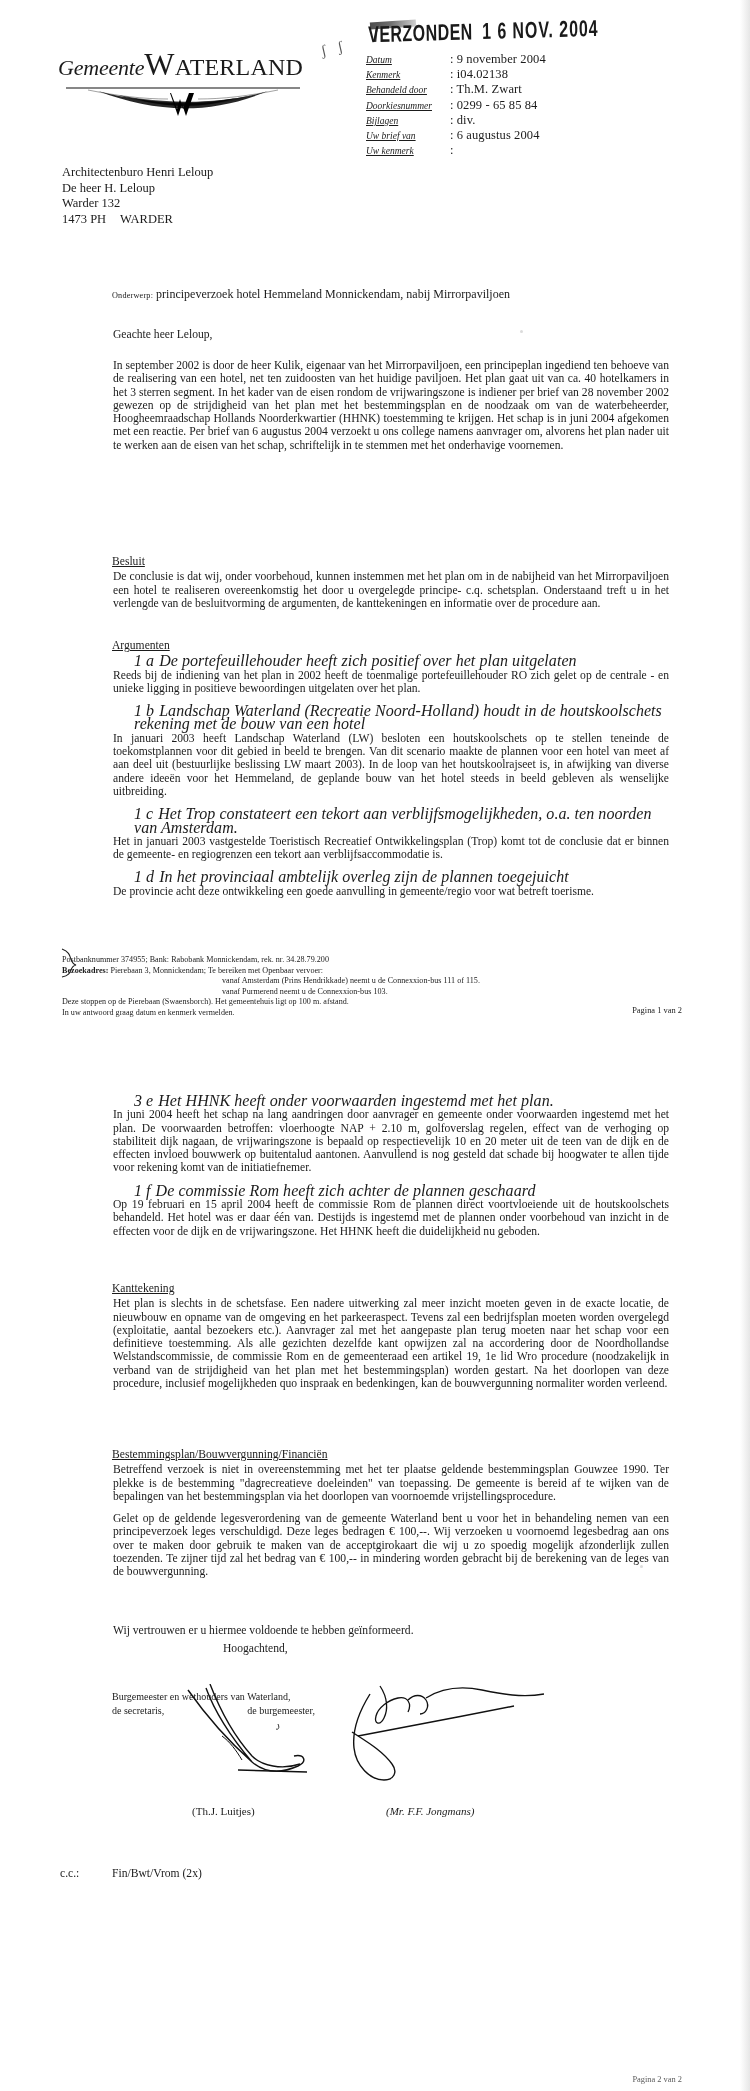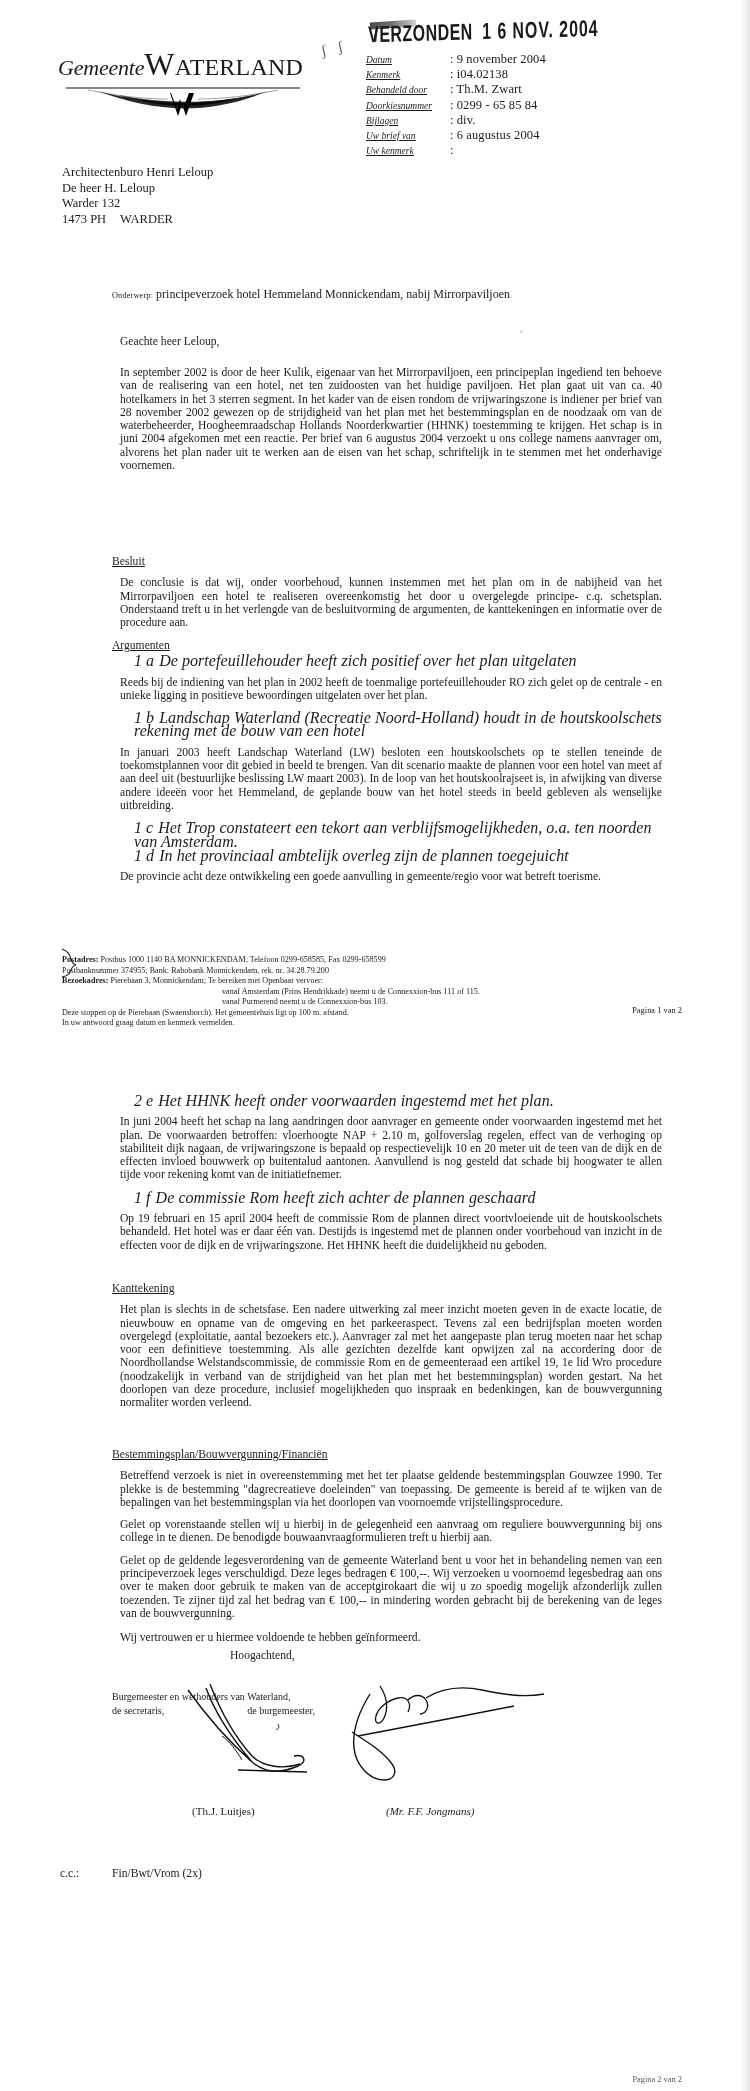--- a/index.html
+++ b/index.html
@@ -144,21 +144,21 @@
     left: 112px;
     top: 287px;
     font-size: 12px;
     white-space: nowrap;
   }
   .subject .lbl {
     font-size: 8.2px;
     font-style: normal;
     letter-spacing: .2px;
   }
-  p { margin: 8px; }
+  p { margin: 1px; }
   .p { margin-bottom: 9px; text-align: justify; }
   .sec-h {
     font-weight: normal;
     text-decoration: underline;
     margin: 0 0 2px 0;
     font-size: 11.6px;
     text-align: left;
   }
   .sub-h {
     font-style: italic;
@@ -328,64 +328,63 @@
   <div class="body-col" style="top:639px;">
     <p class="sec-h">Argumenten</p>
 
     <p class="sub-h indent-h"><span class="num">1 a</span><span>De portefeuillehouder heeft zich positief over het plan uitgelaten</span></p>
     <p class="p">Reeds bij de indiening van het plan in 2002 heeft de toenmalige portefeuillehouder RO zich gelet op de centrale - en unieke ligging in positieve bewoordingen uitgelaten over het plan.</p>
 
     <p class="sub-h indent-h"><span class="num">1 b</span><span>Landschap Waterland (Recreatie Noord-Holland) houdt in de houtskoolschets rekening met de bouw van een hotel</span></p>
     <p class="p">In januari 2003 heeft Landschap Waterland (LW) besloten een houtskoolschets op te stellen teneinde de toekomstplannen voor dit gebied in beeld te brengen. Van dit scenario maakte de plannen voor een hotel van meet af aan deel uit (bestuurlijke beslissing LW maart 2003). In de loop van het houtskoolrajseet is, in afwijking van diverse andere ideeën voor het Hemmeland, de geplande bouw van het hotel steeds in beeld gebleven als wenselijke uitbreiding.</p>
 
     <p class="sub-h indent-h"><span class="num">1 c</span><span>Het Trop constateert een tekort aan verblijfsmogelijkheden, o.a. ten noorden van Amsterdam.</span></p>
+    <p class="p">Het in januari 2003 vastgestelde Toeristisch Recreatief Ontwikkelingsplan (Trop) komt tot de conclusie dat er binnen de gemeente- en regiogrenzen een tekort aan verblijfsaccommodatie is.</p>
 
     <p class="sub-h indent-h"><span class="num">1 d</span><span>In het provinciaal ambtelijk overleg zijn de plannen toegejuicht</span></p>
     <p class="p">De provincie acht deze ontwikkeling een goede aanvulling in gemeente/regio voor wat betreft  toerisme.</p>
   </div>
 
   <svg class="footer-squiggle" width="40" height="34" viewBox="0 0 40 34">
     <path d="M4 4 C16 8 10 18 18 20 C10 22 16 30 4 32" stroke="#1c1c1c" stroke-width="1.1" fill="none"></path>
   </svg>
 
   <div class="footer1">
-    <div><b>Postadres:</b><span> Postbus 1000 1140 BA  MONNICKENDAM; Telefoon 0299-658585, Fax 0299-658599</span></div>
     <div>Postbanknummer 374955; Bank: Rabobank Monnickendam, rek. nr. 34.28.79.200</div>
     <div><b>Bezoekadres:</b><span> Pierebaan 3, Monnickendam; Te bereiken met Openbaar vervoer:</span></div>
     <div class="ind">vanaf Amsterdam (Prins Hendrikkade) neemt u de Connexxion-bus 111 of  115.</div>
     <div class="ind">vanaf Purmerend neemt u de Connexxion-bus 103.</div>
     <div>Deze stoppen op de Pierebaan (Swaensborch). Het gemeentehuis ligt op 100 m. afstand.</div>
     <div>In uw antwoord graag datum en kenmerk vermelden.</div>
     <div class="pg">Pagina 1 van 2</div>
   </div>
 
   <div class="speck" style="left:520px;top:330px;width:3px;height:3px;"></div>
   <div class="speck" style="left:300px;top:580px;width:2px;height:2px;"></div>
   <div class="edge-shadow"></div>
 </div>
 
 <div class="page page2">
 
   <div class="body-col" style="top:48px;">
-    <p class="sub-h indent-h"><span class="num">2 e</span><span>Het HHNK heeft onder voorwaarden ingestemd met het plan.</span></p>
+    <p class="sub-h indent-h"><span class="num">3 e</span><span>Het HHNK heeft onder voorwaarden ingestemd met het plan.</span></p>
     <p class="p">In juni 2004 heeft het schap na lang aandringen door aanvrager en gemeente onder voorwaarden ingestemd met het plan. De voorwaarden betroffen: vloerhoogte NAP + 2.10 m, golfoverslag regelen, effect van de verhoging op stabiliteit dijk nagaan, de vrijwaringszone is bepaald op respectievelijk 10 en 20 meter uit de teen van de dijk en de effecten invloed bouwwerk op buitentalud aantonen. Aanvullend is nog gesteld dat schade bij hoogwater te allen tijde voor rekening komt van de initiatiefnemer.</p>
 
     <p class="sub-h indent-h"><span class="num">1 f</span><span>De commissie Rom heeft zich achter de plannen geschaard</span></p>
     <p class="p">Op 19 februari en 15 april 2004 heeft de commissie Rom de plannen direct voortvloeiende uit de houtskoolschets behandeld. Het hotel was er daar één van. Destijds is ingestemd met de plannen onder voorbehoud van inzicht in de effecten voor de dijk en de vrijwaringszone. Het HHNK heeft die duidelijkheid nu geboden.</p>
   </div>
 
   <div class="body-col" style="top:237px;">
     <p class="sec-h">Kanttekening</p>
     <p class="p">Het plan is slechts in de schetsfase. Een nadere uitwerking zal meer inzicht moeten geven in de exacte locatie, de nieuwbouw en opname van de omgeving en het parkeeraspect. Tevens zal een bedrijfsplan moeten worden overgelegd (exploitatie, aantal bezoekers etc.). Aanvrager zal met het aangepaste plan terug moeten naar het schap voor een definitieve toestemming. Als alle gezichten dezelfde kant opwijzen zal na accordering door de Noordhollandse Welstandscommissie, de commissie Rom en de gemeenteraad een artikel 19, 1e lid Wro procedure (noodzakelijk in verband van de strijdigheid van het plan met het bestemmingsplan) worden gestart. Na het doorlopen van deze procedure, inclusief mogelijkheden quo inspraak en bedenkingen, kan de bouwvergunning normaliter worden verleend.</p>
   </div>
 
   <div class="body-col" style="top:403px;">
     <p class="sec-h">Bestemmingsplan/Bouwvergunning/Financiën</p>
     <p class="p">Betreffend verzoek is niet in overeenstemming met het ter plaatse geldende bestemmingsplan Gouwzee 1990. Ter plekke is de bestemming "dagrecreatieve doeleinden" van toepassing. De gemeente is bereid af te wijken van de bepalingen van het bestemmingsplan via het doorlopen van voornoemde vrijstellingsprocedure.</p>
-    <p class="p">Gelet op vorenstaande stellen wij u hierbij in de gelegenheid een aanvraag om reguliere bouwvergunning bij ons college in te dienen. De benodigde bouwaanvraagformulieren treft u hierbij aan.</p>
     <p class="p">Gelet op de geldende legesverordening van de gemeente Waterland bent u voor het in behandeling nemen van een principeverzoek leges verschuldigd. Deze leges bedragen € 100,--. Wij verzoeken u voornoemd legesbedrag aan ons over te maken door gebruik te maken van de acceptgirokaart die wij u zo spoedig mogelijk afzonderlijk zullen toezenden. Te zijner tijd zal het bedrag van € 100,-- in mindering worden gebracht bij de berekening van de leges van de bouwvergunning.</p>
   </div>
 
   <div class="body-col" style="top:578px;">
     <p>Wij vertrouwen er u hiermee voldoende te hebben geïnformeerd.</p>
   </div>
 
   <div class="body-col" style="top:596px;">
     <p style="padding-left:110px;">Hoogachtend,</p>
   </div>

